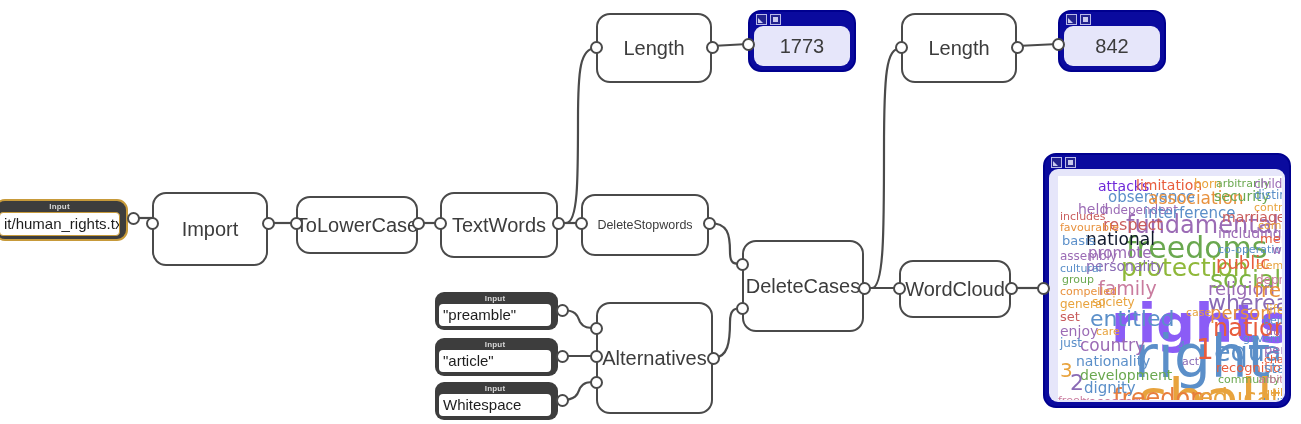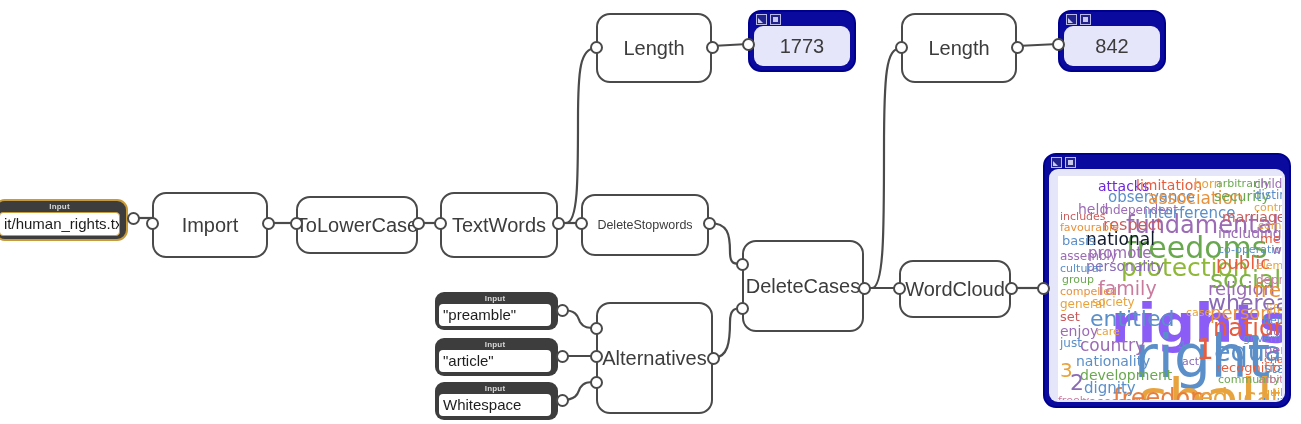--- a/index.html
+++ b/index.html
@@ -90,21 +90,21 @@
 
     <path class="wire" d="M1011,288 L1043,288"></path>
 
     <path class="wire" d="M562,310 C578,310 578,318 580,322 C584,328 588,328 596,328"></path>
 
     <path class="wire" d="M562,356 L596,356"></path>
 
     <path class="wire" d="M562,400 C578,400 578,392 580,388 C584,382 588,382 596,382"></path>
   </svg>
 
-  <div class="node" style="left:152px;top:192px;width:116px;height:66px;">
+  <div class="node" style="left:152px;top:192px;width:116px;height:74px;">
     <span class="lbl">Import</span>
   </div>
   <div class="port" style="left:146px;top:217px;"></div>
   <div class="port" style="left:262px;top:217px;"></div>
 
   <div class="node" style="left:296px;top:196px;width:122px;height:58px;">
     <span class="lbl">ToLowerCase</span>
   </div>
   <div class="port" style="left:290px;top:217px;"></div>
   <div class="port" style="left:412px;top:217px;"></div>

